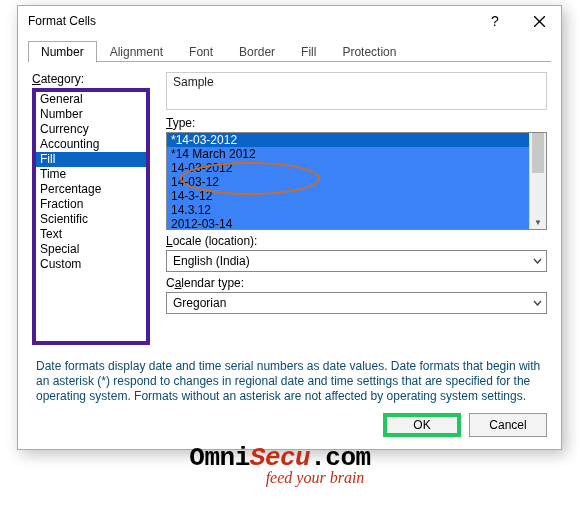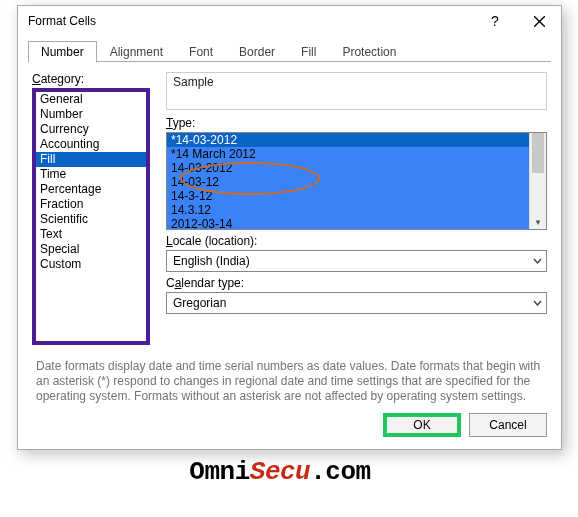--- a/index.html
+++ b/index.html
@@ -142,21 +142,21 @@
   .combo .chev {
     width: 18px; height: 100%;
     display:flex;align-items:center;justify-content:center;
     color:#444;
   }
   .desc {
     clear: both;
     margin: 14px 4px 0 4px;
     font-size: 12px;
     line-height: 15px;
-    color: #737373;
+    color: #0c4a6e;
   }
   .buttons {
     position: absolute;
     right: 14px; bottom: 12px;
     display: flex; gap: 8px;
   }
   .btn-std {
     min-width: 78px;
     height: 24px;
     border: 1px solid #999;
@@ -285,13 +285,14 @@
     <div class="btn-std">Cancel</div>
   </div>
 </div>
 
 <div class="ellipse-annot" style="left:180px; top:162px; width:140px; height:33px;"></div>
 
 <div class="watermark">
   <div class="l1">
     <span class="b">Omni</span><span class="r">Secu</span><span class="b">.com</span>
   </div>
+  <div class="l2">feed your brain</div>
 </div>
 
 </body></html>

